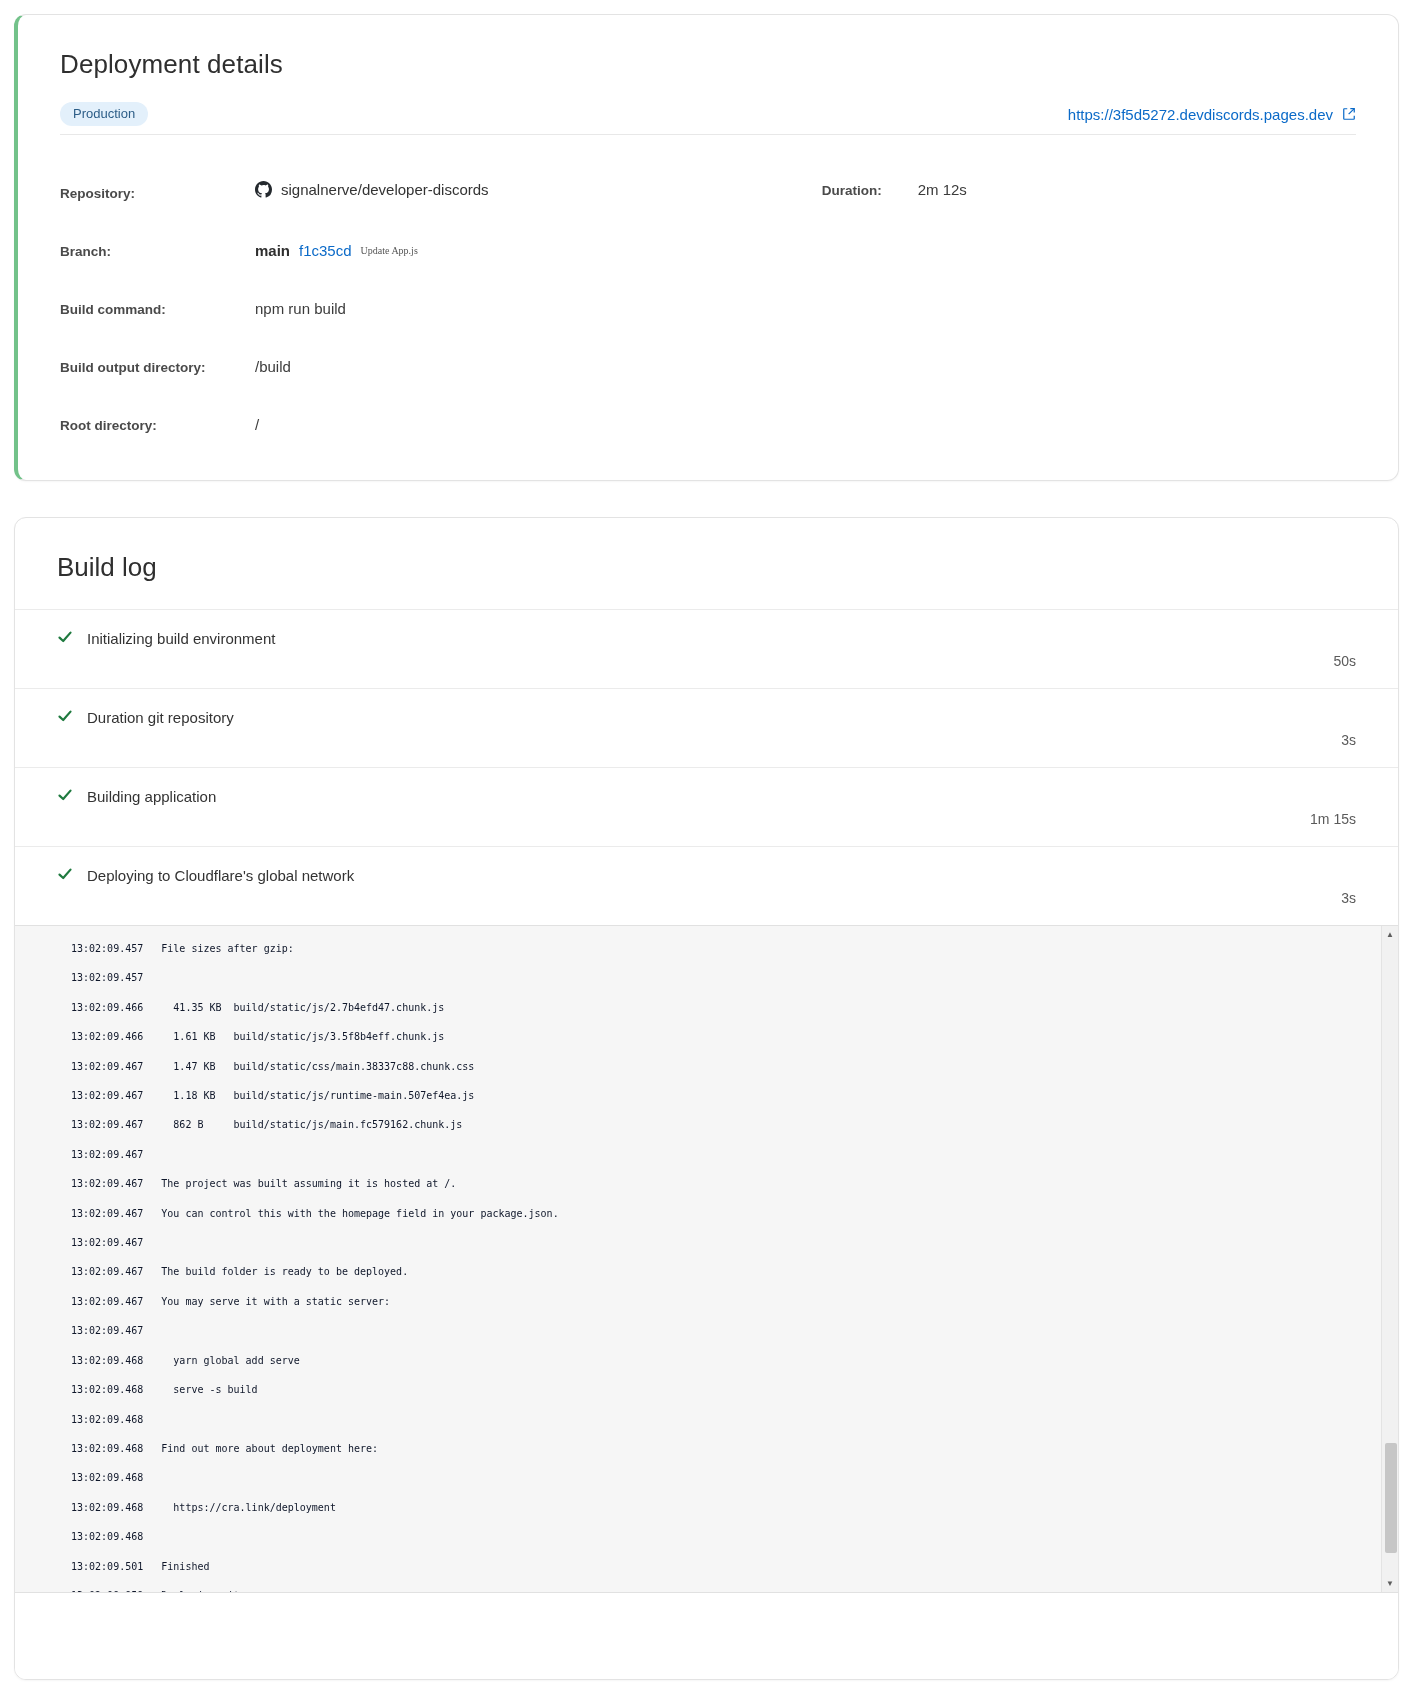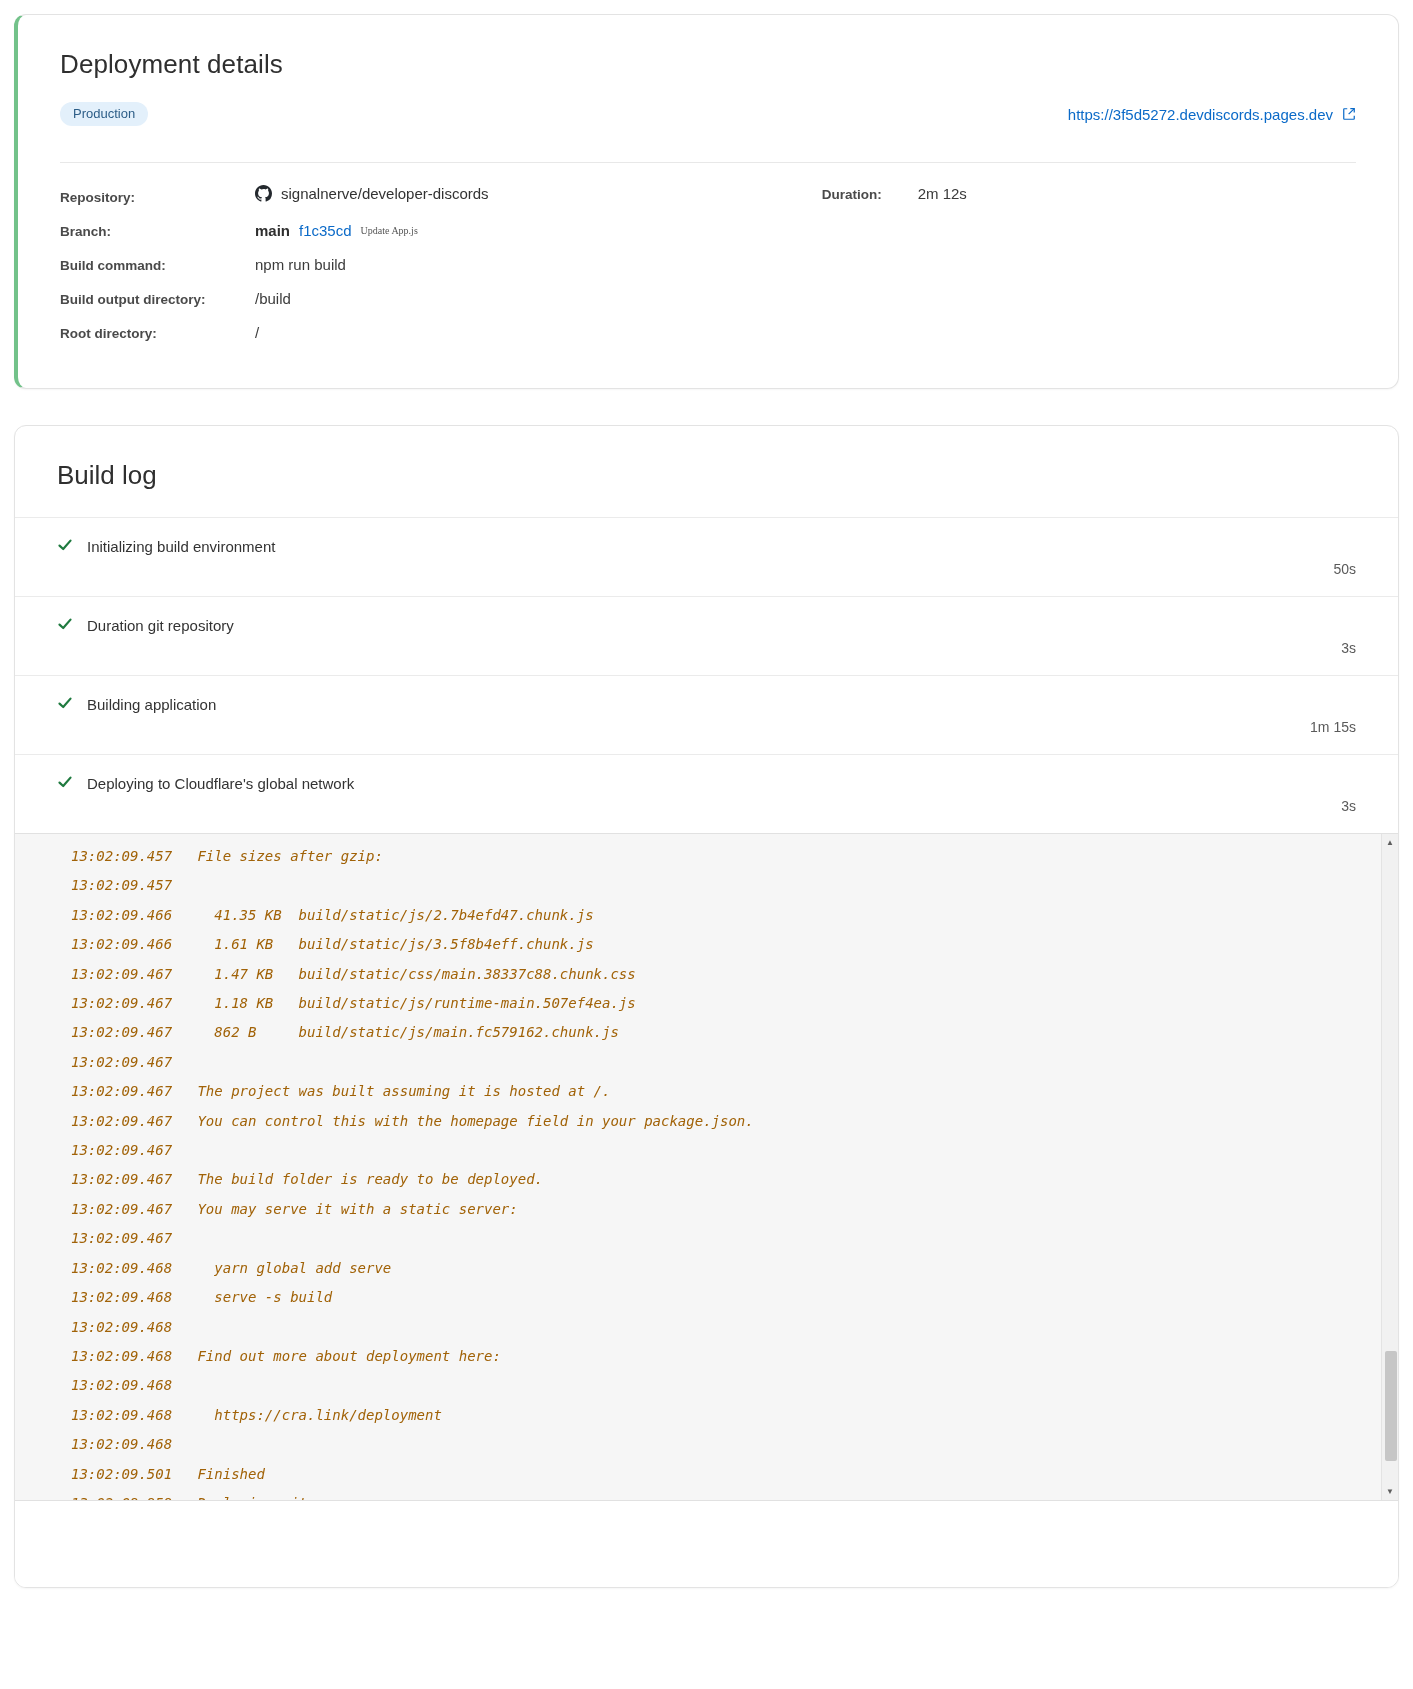--- a/index.html
+++ b/index.html
@@ -38,21 +38,21 @@
     font-weight: 400;
     margin: 0 0 22px 0;
     color: #2f2f2f;
     letter-spacing: 0.1px;
   }
 
   .badge-row {
     display: flex;
     align-items: center;
     justify-content: space-between;
-    padding-bottom: 36px;
+    padding-bottom: 8px;
     border-bottom: 1px solid #e8e8e8;
   }
   .badge {
     display: inline-block;
     background: #e3f0fb;
     color: #2c5d87;
     font-size: 13px;
     border-radius: 12px;
     padding: 5px 13px 6px 13px;
     line-height: 1;
@@ -82,21 +82,21 @@
     font-size: 14.5px;
   }
   .dlabel {
     font-weight: bold;
     color: #4a4a4a;
     font-size: 13.5px;
     width: 195px;
     flex: none;
   }
   .details-right .dlabel { width: 96px; }
-  .dvalue { color: #3b3b3b; font-size: 15px; display: flex; align-items: center; gap: 9px; }
+  .dvalue { color: #3b3b3b; font-size: 15px; display: flex; align-items: center; gap: 9px; margin-top: 24px; }
   .repo-name { font-size: 15px; color: #333; }
   .gh-icon { width: 17px; height: 17px; display: inline-block; }
   .branch-name { font-weight: bold; font-size: 15px; color: #2f2f2f; }
   .commit-hash { color: #0b6ac8; font-size: 15px; text-decoration: none; }
   .commit-msg { color: #555; font-size: 10px; font-family: Liberation Serif, serif; }
   .status-value { display: flex; align-items: center; gap: 8px; }
   .check { color: #1f7a3f; font-size: 16px; line-height: 1; }
   .timestamp { color: #3b3b3b; font-size: 14.5px; margin-left: 16px; }
 
   
@@ -126,28 +126,27 @@
   .log-wrap {
     position: relative;
     background: #f6f6f6;
     border-top: 1px solid #e1e1e1;
     border-bottom: 1px solid #e1e1e1;
     height: 668px;
     overflow: hidden;
   }
   .log {
     font-family: "DejaVu Sans Mono", monospace;
-    font-size: 14px;
+    font-size: 10px;
     line-height: 29.4px;
-    color: #a16207;
+    color: #0f172a;
     padding: 8px 0 8px 56px;
     height: 100%;
     overflow: hidden;
     white-space: pre;
-    font-style: italic;
   }
   .log-line { display: block; }
   .log-scrollbar {
     position: absolute;
     top: 0; right: 0;
     width: 17px;
     height: 100%;
     background: #f1f1f1;
     border-left: 1px solid #e3e3e3;
     display: flex;

